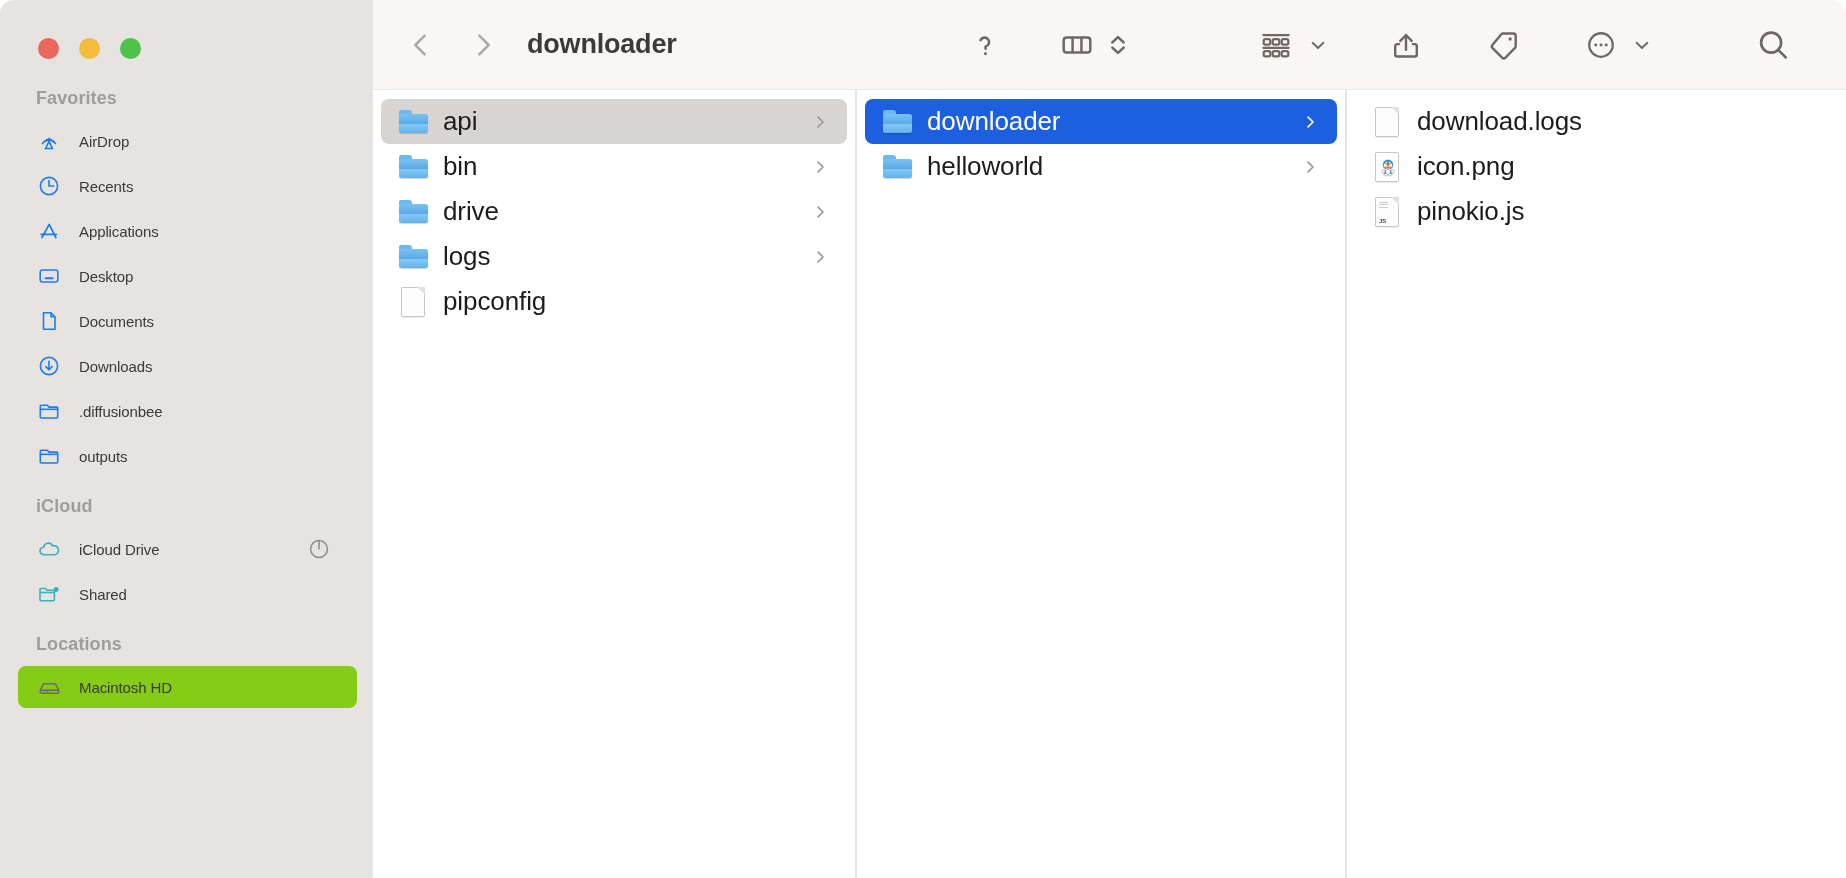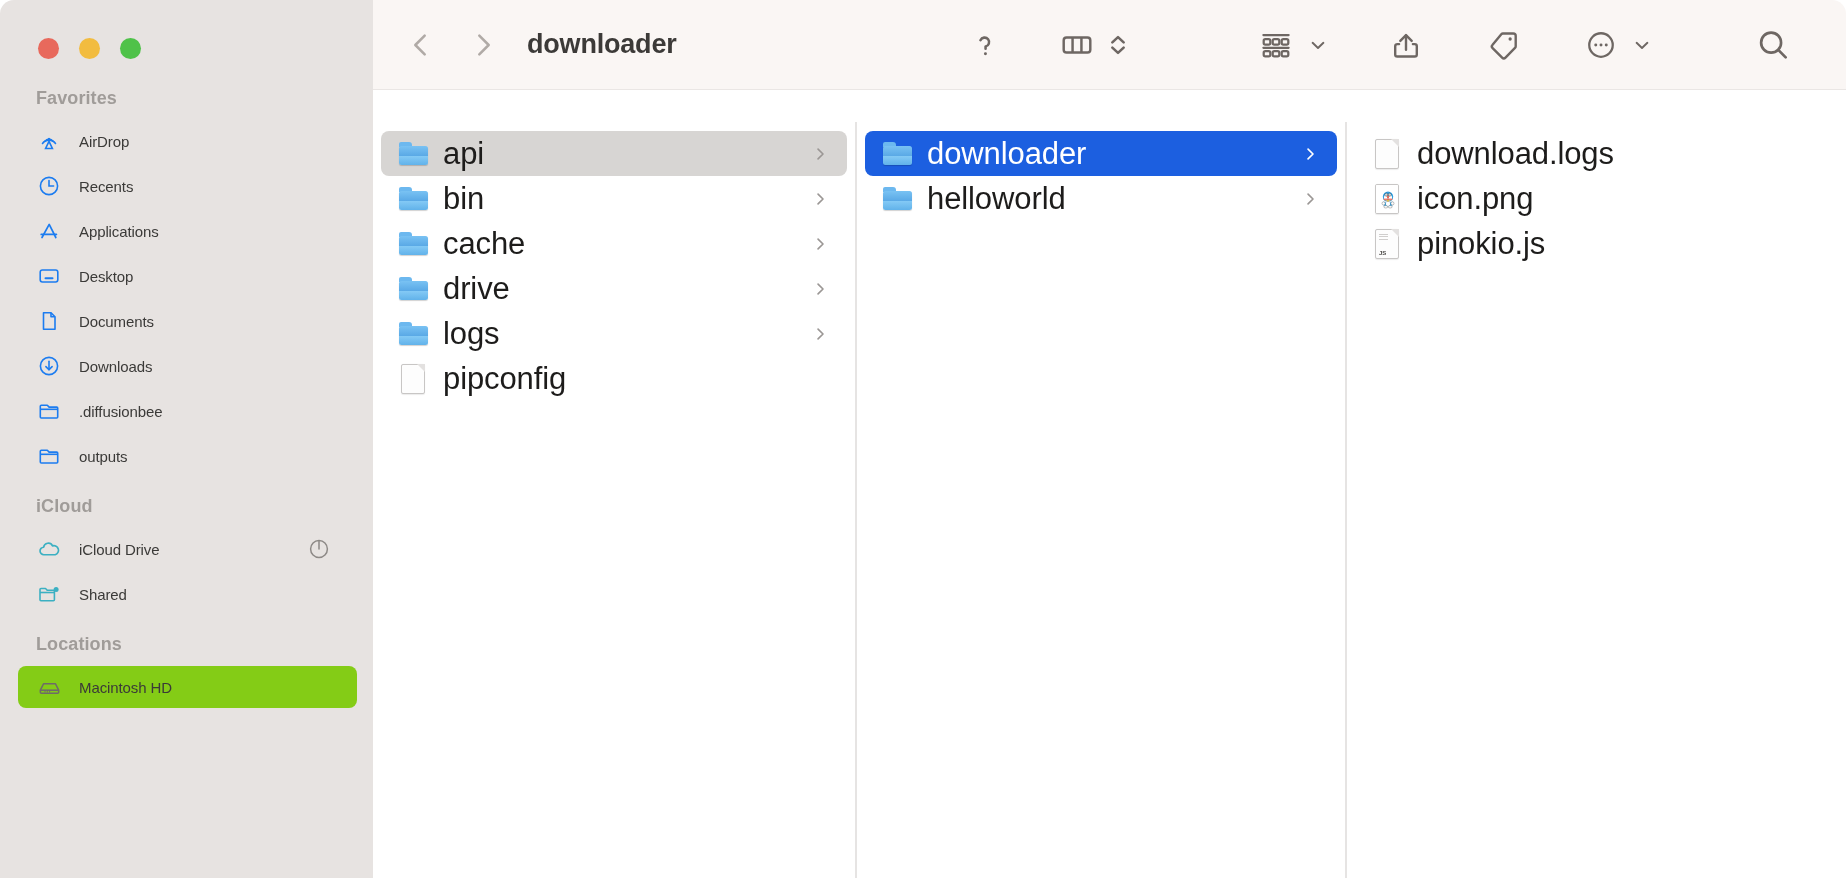--- a/index.html
+++ b/index.html
@@ -92,21 +92,20 @@
   }
 
   
   #right-pane {
     flex: 1 1 auto;
     height: 878px;
     display: flex;
     flex-direction: column;
     background: #ffffff;
     position: relative;
-    gap: 32px;
   }
 
   #toolbar {
     height: 90px;
     flex: 0 0 90px;
     background: #faf6f4;
     display: flex;
     align-items: center;
     position: relative;
     border-bottom: 1px solid #eae6e4;
@@ -179,21 +178,21 @@
   }
   .row.sel-grey  { background: #d7d5d3; }
   .row.sel-blue  { background: #1c5fe0; }
 
   .row-icon {
     width: 30px; height: 30px; flex: 0 0 30px;
     margin-right: 15px;
     display: flex; align-items: center; justify-content: center;
   }
   .row-label {
-    font-size: 31px;
+    font-size: 26px;
     color: #1d1c1b;
     white-space: nowrap;
     letter-spacing: -0.1px;
   }
   .row.sel-blue .row-label { color: #ffffff; }
   .row-arrow {
     position: absolute;
     right: 18px;
     color: #9b9795;
     display: flex; align-items: center;
@@ -543,34 +542,20 @@
               </span>
           </span>
           <span class="row-label">bin</span>
           <span class="row-arrow">
             <svg width="18" height="18" viewBox="0 0 24 24" fill="none" stroke="currentColor" stroke-width="2.2" stroke-linecap="round" stroke-linejoin="round">
                 <path d="M9.4 5.4 L16 12 L9.4 18.6"></path>
               </svg>
           </span>
         </div>
 
-        <div class="row">
-          <span class="row-icon">
-            <span class="folder">
-                <span class="f-tab"></span>
-                <span class="f-body"></span>
-              </span>
-          </span>
-          <span class="row-label">cache</span>
-          <span class="row-arrow">
-            <svg width="18" height="18" viewBox="0 0 24 24" fill="none" stroke="currentColor" stroke-width="2.2" stroke-linecap="round" stroke-linejoin="round">
-                <path d="M9.4 5.4 L16 12 L9.4 18.6"></path>
-              </svg>
-          </span>
-        </div>
 
         <div class="row">
           <span class="row-icon">
             <span class="folder">
                 <span class="f-tab"></span>
                 <span class="f-body"></span>
               </span>
           </span>
           <span class="row-label">drive</span>
           <span class="row-arrow">

